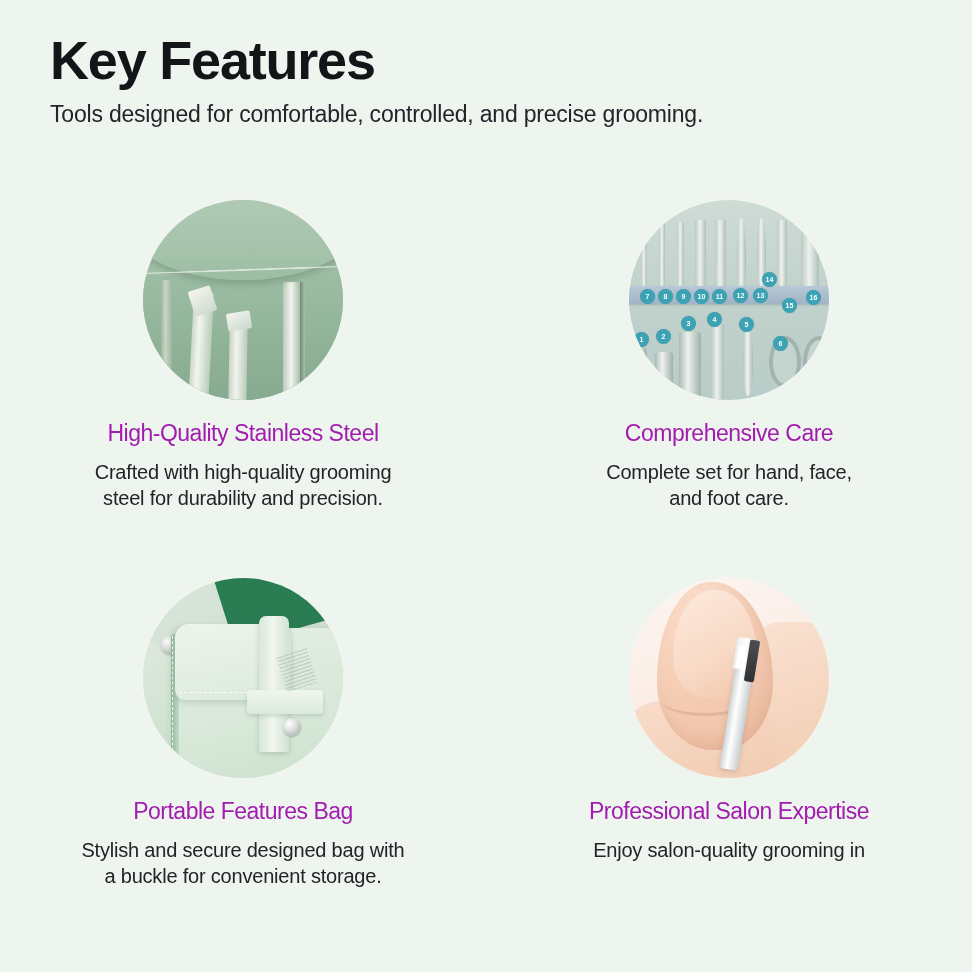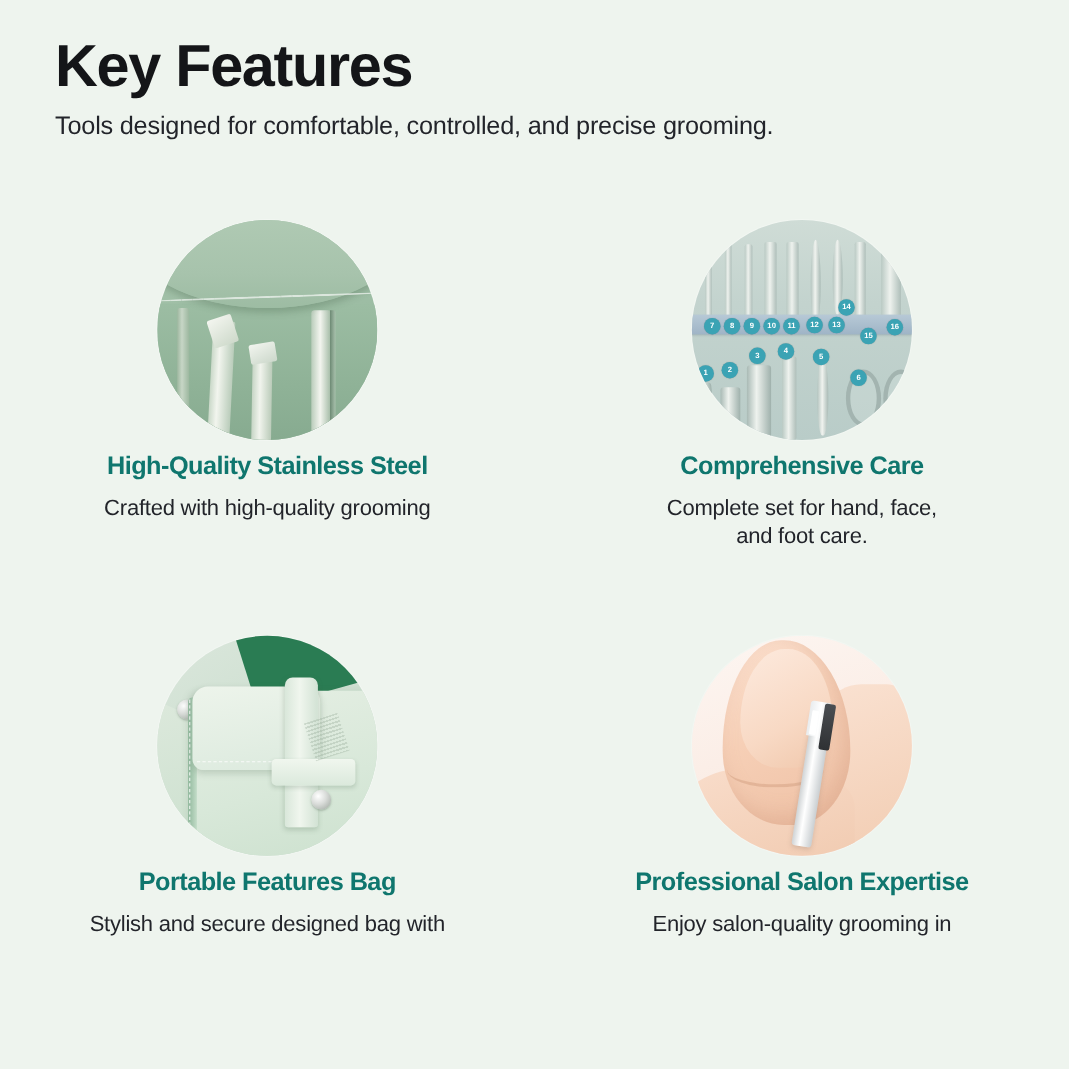--- a/index.html
+++ b/index.html
@@ -34,22 +34,22 @@
     display:flex; flex-direction:column; align-items:center;
     padding-top:22px;
   }
   .thumb-wrap { width:200px; height:200px; position:relative; }
   .thumb {
     width:200px; height:200px; border-radius:50%;
     overflow:hidden; position:relative;
     box-shadow:0 0 0 1px rgba(255,255,255,0.25);
   }
   .card-title {
-    margin-top:10px; font-size:23px; font-weight:bold;
-    letter-spacing:-0.5px; color:#0f766e; text-align:center;
+    margin-top:20px; font-size:23px; font-weight:normal;
+    letter-spacing:-0.5px; color:#a21caf; text-align:center;
     line-height:1.2;
   }
   .card-desc {
     margin-top:11px; font-size:20px; font-weight:400;
     color:#22242a; text-align:center; line-height:1.33;
     letter-spacing:-0.2px; max-width:390px;
   }
 
   
   .img-case { width:100%; height:100%; position:relative;
@@ -286,20 +286,21 @@
             <div class="case-flap">
               <div class="case-stitch"></div>
             </div>
           </div>
         </div>
       </div>
       <div class="card-title">High-Quality Stainless Steel</div>
       <div class="card-desc">
         <span>Crafted with high-quality grooming</span>
         <br>
+        <span>steel for durability and precision.</span>
       </div>
     </div>
 
     <div class="card">
       <div class="thumb-wrap">
         <div class="thumb">
           <div class="img-set">
 
             <div class="stk" style="left:6%;top:12%;width:3.2%;height:36%;"></div>
             <div class="stk" style="left:15%;top:10%;width:3.2%;height:38%;"></div>
@@ -365,20 +366,21 @@
             <div class="bag-buckle"></div>
             <div class="bag-emboss"></div>
             <div class="snap snap-2"></div>
           </div>
         </div>
       </div>
       <div class="card-title">Portable Features Bag</div>
       <div class="card-desc">
         <span>Stylish and secure designed bag with</span>
         <br>
+        <span>a buckle for convenient storage.</span>
       </div>
     </div>
 
     <div class="card">
       <div class="thumb-wrap">
         <div class="thumb">
           <div class="img-nail">
             <div class="hand-back"></div>
             <div class="hand-lower"></div>
             <div class="thumb-shape"></div>

